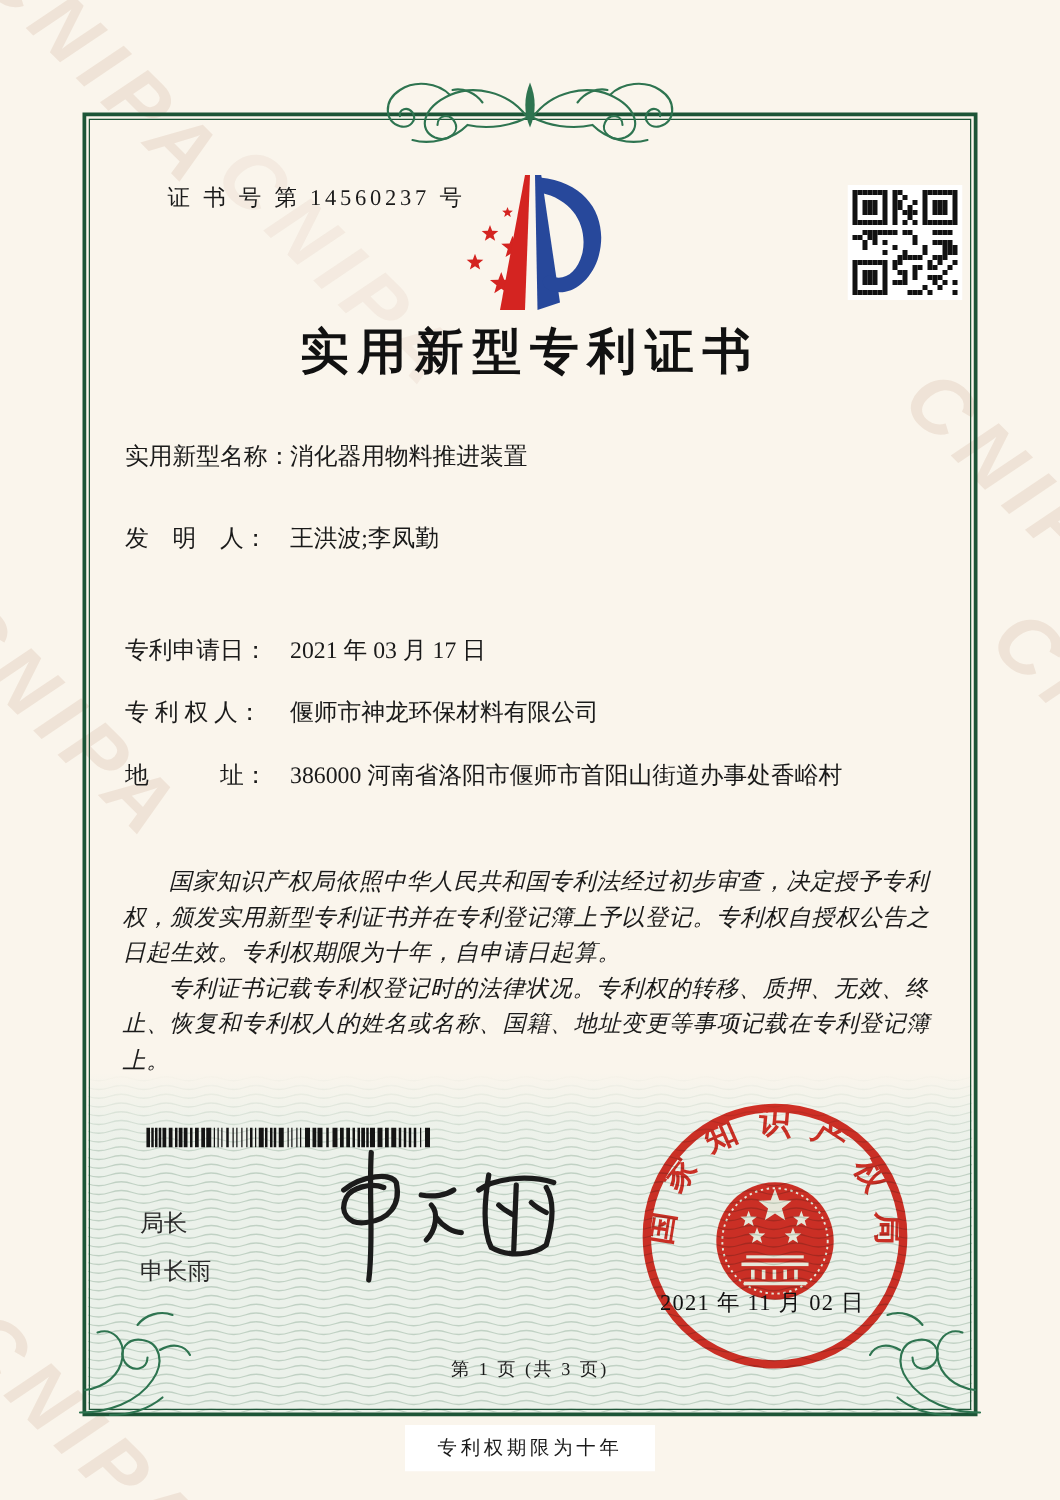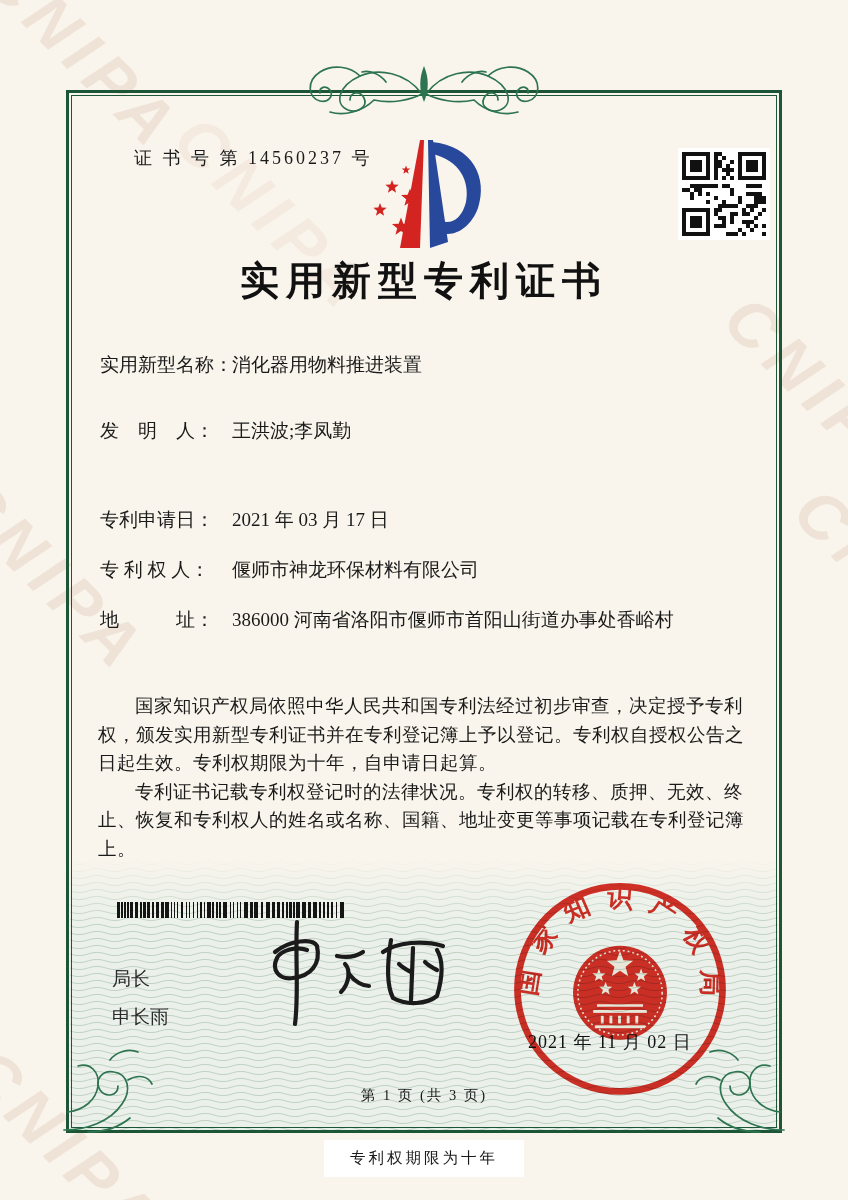--- a/index.html
+++ b/index.html
@@ -23,21 +23,21 @@
   .orn{position:absolute;z-index:3;}
   .layer{position:absolute;z-index:4;}
   
   .certno{left:98px;top:146px;font-size:18px;letter-spacing:3px;margin-left:36px;}
   .title{left:0;top:254px;width:848px;text-align:center;font-size:39px;font-weight:700;
          letter-spacing:7px;color:#111;}
   .fields{left:100px;top:352px;width:660px;height:330px;}
   .frow{position:absolute;left:0;font-size:19px;white-space:nowrap;}
   .flabel{display:inline-block;width:132px;white-space:nowrap;overflow:visible;}
   .grant{position:absolute;left:352px;top:0;}
-  .paras{left:98px;top:692px;width:652px;}
+  .paras{left:98px;top:692px;width:652px;font-style:italic;}
   .paras p{margin:0;text-indent:2em;font-size:18.5px;line-height:28.5px;letter-spacing:.5px;}
   .barcode{left:117px;top:902px;width:228px;height:16px;overflow:hidden;white-space:nowrap;z-index:5;}
   .barcode span{display:inline-block;height:16px;background:#141414;vertical-align:top;}
   .director-title{left:112px;top:966px;font-family:"Liberation Sans","DejaVu Sans",sans-serif;
          font-size:19px;color:#2a2a2a;z-index:5;}
   .director-name{left:112px;top:1004px;font-family:"Liberation Sans","DejaVu Sans",sans-serif;
          font-size:19px;color:#2a2a2a;z-index:5;}
   .signature{left:245px;top:912px;z-index:5;}
   .seal{left:505px;top:872px;z-index:6;mix-blend-mode:multiply;opacity:.95;}
   .seal-date{left:528px;top:1030px;font-size:18px;letter-spacing:1px;color:#111;z-index:8;white-space:nowrap;}

